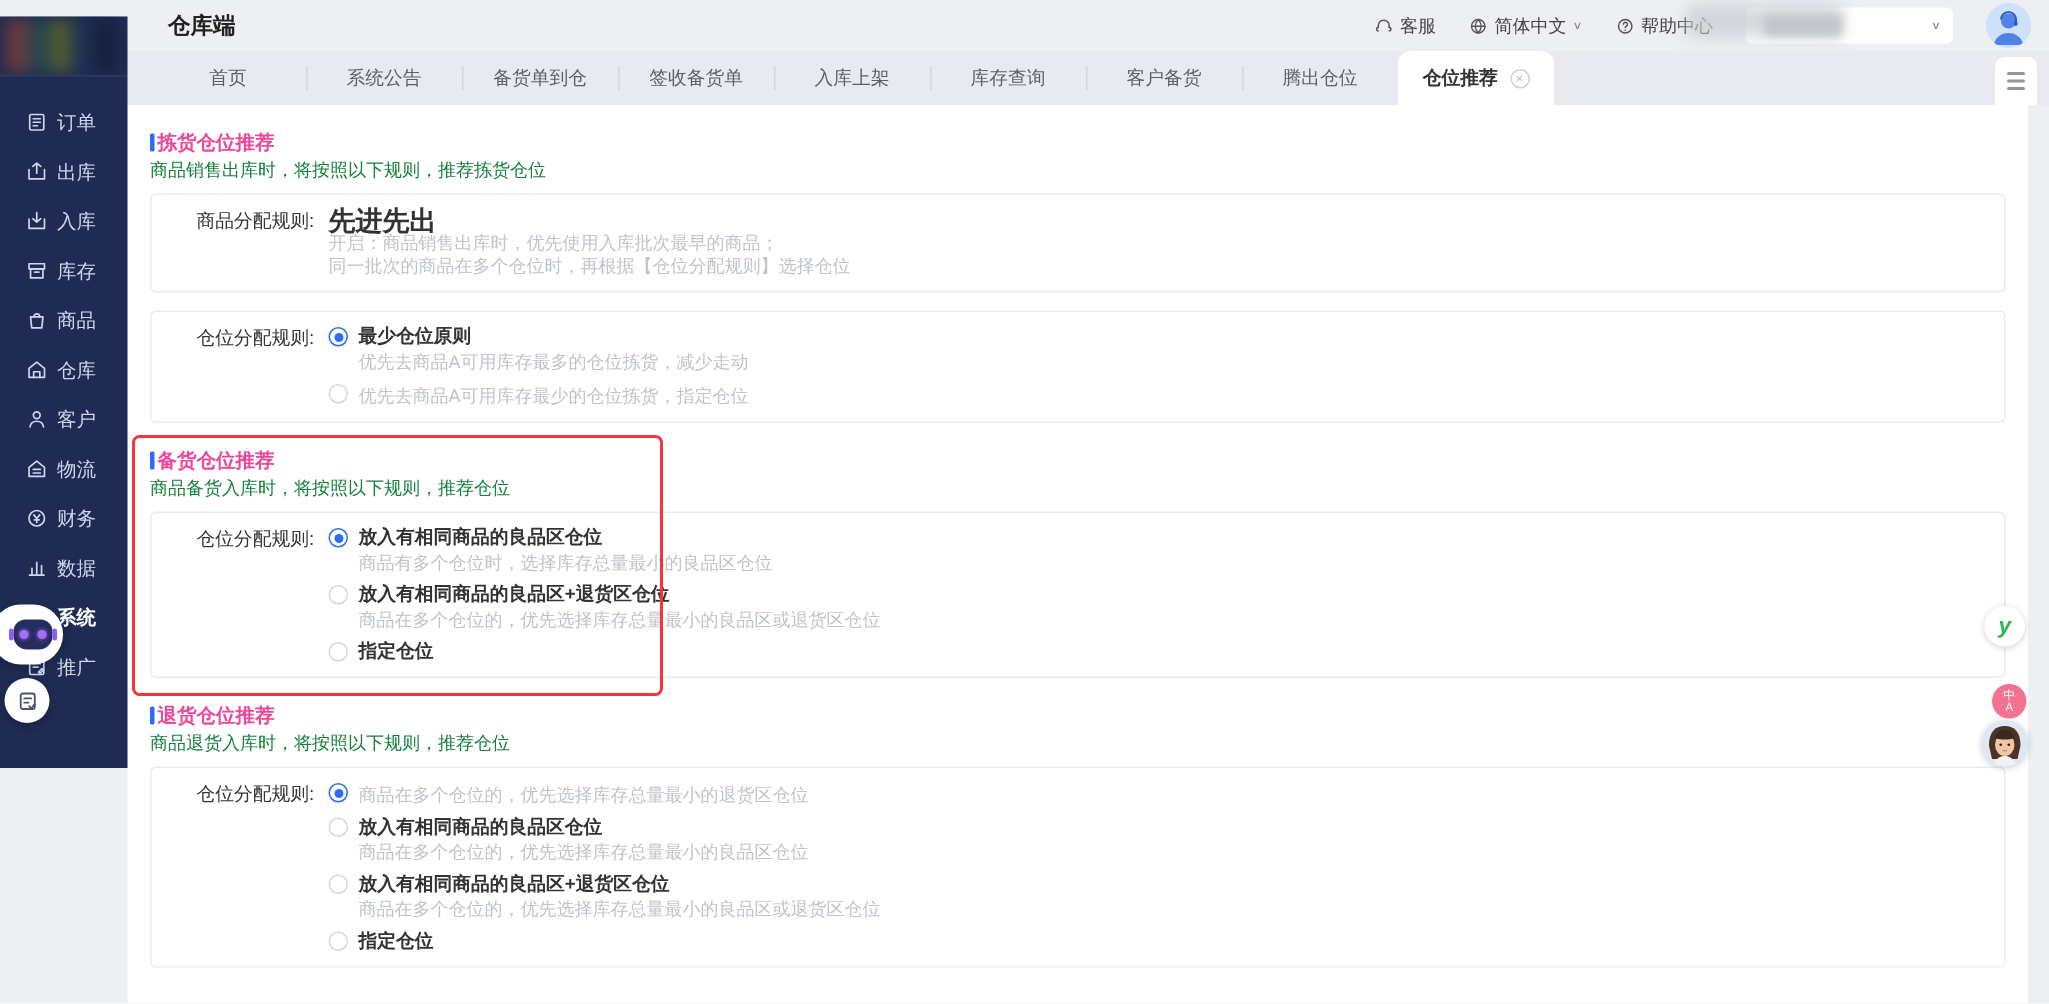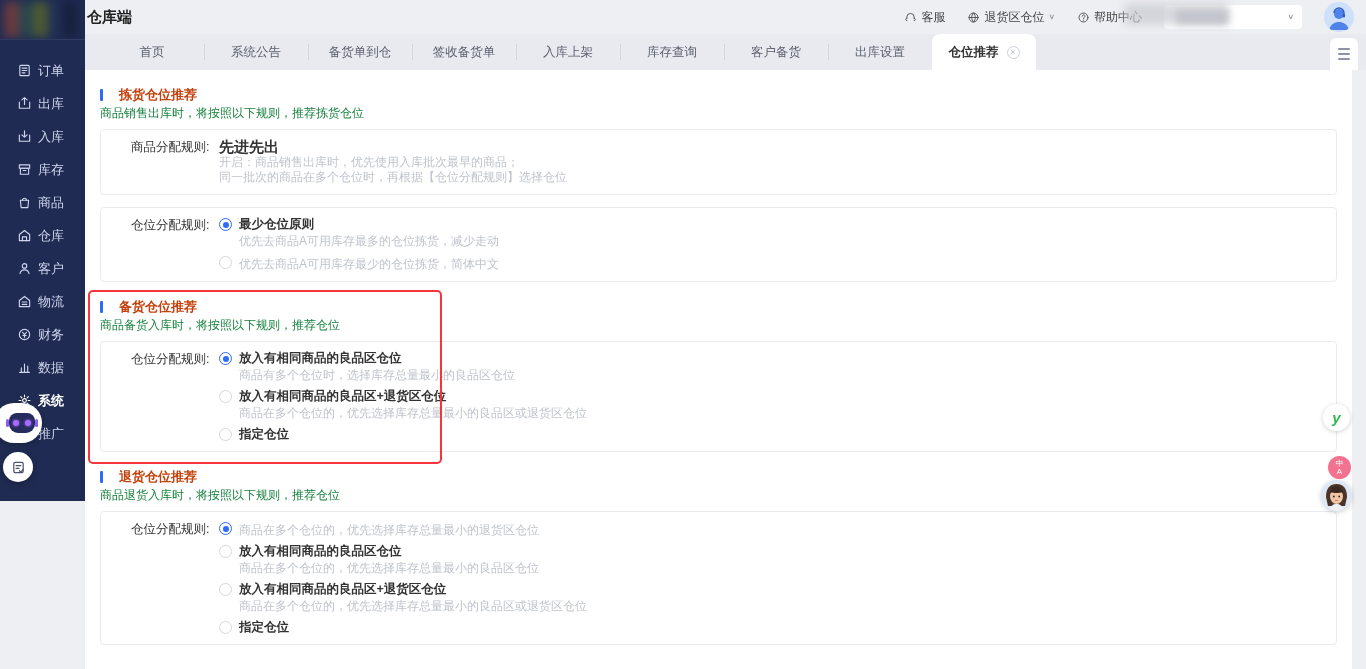--- a/index.html
+++ b/index.html
@@ -2,21 +2,21 @@
 <html><head>
 <meta charset="utf-8">
 <style>
   * { margin:0; padding:0; box-sizing:border-box; }
   html,body { width:1366px; height:669px; overflow:hidden; }
   body {
     font-family:"Liberation Sans","DejaVu Sans",sans-serif;
     background:#edeff3; position:relative; color:#333;
   }
   
-  .sidebar { position:absolute; left:0; top:0; width:85px; height:501px;
+  .sidebar { position:absolute; left:0; top:11px; width:85px; height:501px;
     background:#1f2b52; z-index:30; }
   .logo { height:40px; overflow:hidden; position:relative; border-bottom:1px solid rgba(255,255,255,.08); }
   .logo-blur { position:absolute; inset:2px 8px 2px 4px; display:flex; filter:blur(5px); }
   .logo-blur i { flex:1; }
   .nav { padding-top:14px; display:flex; flex-direction:column; }
   .nav-item { height:33px; display:flex; align-items:center; padding-left:17px;
     color:#cfd6ee; font-size:13px; cursor:pointer; }
   .nav-item.active { color:#ffffff; font-weight:bold; }
   .nav-icon { width:15px; height:15px; margin-right:6px; display:inline-flex; }
   .nav-icon svg { width:15px; height:15px; stroke:#cfd6ee; fill:none;
@@ -32,21 +32,21 @@
     border-radius:50%; background:#a86bff; box-shadow:0 0 3px #a86bff; }
   .robot-head:before { left:4px; } .robot-head:after { right:4px; }
   .robot-ear-l,.robot-ear-r { position:absolute; top:6px; width:3px; height:8px; background:#8e5cf0; border-radius:2px; }
   .robot-ear-l { left:-3px; } .robot-ear-r { right:-3px; }
   .form-fab { position:absolute; left:3px; top:452px; width:30px; height:30px; border-radius:50%;
     background:#fff; z-index:39; box-shadow:0 2px 6px rgba(0,0,0,.25);
     display:flex; align-items:center; justify-content:center; }
   .form-fab svg { width:15px; height:15px; stroke:#4a5370; fill:none; stroke-width:1.3; stroke-linecap:round; }
   
   .main { position:absolute; left:85px; top:0; right:0; bottom:0; background:#edeff3; }
-  .topbar { height:34px; display:flex; align-items:center; padding:0 12px 0 2px; position:relative; }
+  .topbar { height:34px; display:flex; align-items:center; padding:0 12px 0 27px; position:relative; }
   .app-title { font-size:15px; font-weight:bold; color:#222; }
   .topbar-right { margin-left:auto; display:flex; align-items:center; gap:22px; font-size:12px; color:#444; }
   .top-action { display:flex; align-items:center; gap:4px; cursor:pointer; white-space:nowrap; }
   .top-action svg { width:13px; height:13px; stroke:#555; fill:none; stroke-width:1.2; stroke-linecap:round; }
   .chev { font-size:9px; color:#888; transform:scaleY(.8); }
   .wh-select { position:relative; width:138px; height:24px; background:#fff; border-radius:4px;
     display:flex; align-items:center; justify-content:flex-end; padding-right:8px; }
   .blur-a { position:absolute; left:-40px; top:-2px; width:105px; height:22px;
     background:#c9ccd2; opacity:.75; filter:blur(5px); border-radius:4px; }
   .blur-b { position:absolute; left:12px; top:5px; width:52px; height:14px;
@@ -66,29 +66,29 @@
     color:#b6bac4; font-size:9px; line-height:11px; text-align:center; font-weight:normal; }
   .tab-menu-btn { position:absolute; right:8px; top:4px; width:28px; height:32px; background:#fff;
     border-radius:6px 6px 0 0; display:flex; flex-direction:column; align-items:center;
     justify-content:center; gap:3px; cursor:pointer; }
   .tab-menu-btn i { display:block; width:12px; height:2px; background:#8d93a3; border-radius:1px; }
   .tab-menu-btn i:nth-child(2){ width:12px; } .tab-menu-btn i:nth-child(3){ width:12px; }
   
   .content { position:absolute; left:0; top:70px; width:1267px; bottom:0;
     background:#fff; padding:16px 15px 0 15px; overflow:hidden; }
   .section { margin-bottom:16px; position:relative; }
-  .sec-title { display:flex; align-items:center; gap:16px; font-size:13px; font-weight:bold;
-    color:#c2410c; line-height:17px; margin-bottom:3px; }
+  .sec-title { display:flex; align-items:center; gap:2px; font-size:13px; font-weight:bold;
+    color:#ec4899; line-height:17px; margin-bottom:3px; }
   .sec-bar { width:3px; height:12px; background:#2e6bf6; border-radius:1px; }
   .sec-sub { font-size:12px; color:#15803d; line-height:15px; margin-bottom:8px; }
   .card { border:1px solid #e9ebf0; border-radius:4px; background:#fff;
     padding:9px 30px; display:flex; margin-bottom:12px; }
   .card-label { flex:none; width:88px; font-size:12.5px; color:#333; line-height:16px; }
   .card-body { flex:1; }
-  .rule-value { font-size:15px; font-weight:bold; color:#333; line-height:16px; }
+  .rule-value { font-size:18px; font-weight:bold; color:#333; line-height:16px; }
   .rule-desc { font-size:12px; color:#bfc3cb; line-height:15px; }
   .option { display:flex; align-items:flex-start; gap:7px; margin-bottom:6px; }
   .option:last-child { margin-bottom:0; }
   .radio { flex:none; width:13px; height:13px; border-radius:50%; border:1px solid #d4d7dd;
     background:#fff; margin-top:1px; position:relative; cursor:pointer; }
   .radio.checked { border-color:#2e6bf6; }
   .radio.checked:after { content:""; position:absolute; left:2.5px; top:2.5px; width:6px; height:6px;
     border-radius:50%; background:#2e6bf6; }
   .opt-label { font-size:12.5px; color:#333; font-weight:bold; line-height:15px; }
   .opt-desc { font-size:12px; color:#bfc3cb; line-height:15px; margin-top:2px; }
@@ -256,21 +256,21 @@
           <path d="M3.5 9V7.5a4.5 4.5 0 019 0V9"></path>
             <path d="M3.5 9a1.3 1.3 0 000 2.8M12.5 9a1.3 1.3 0 010 2.8"></path>
         </svg>
         <span>客服</span>
       </span>
       <span class="top-action">
         <svg viewBox="0 0 16 16">
           <circle cx="8" cy="8" r="5.5"></circle>
             <path d="M2.5 8h11M8 2.5c-3.2 3.4-3.2 7.6 0 11M8 2.5c3.2 3.4 3.2 7.6 0 11"></path>
         </svg>
-        <span>退货区仓位</span>
+        <span>简体中文</span>
           <span class="chev">∨</span>
       </span>
       <span class="top-action">
         <svg viewBox="0 0 16 16">
           <circle cx="8" cy="8" r="5.5"></circle>
             <path d="M6.4 6.4a1.7 1.7 0 112.6 1.5c-.6.4-1 .7-1 1.4"></path>
             <path d="M8 11.2v.2"></path>
         </svg>
         <span>帮助中心</span>
       </span>
@@ -307,21 +307,21 @@
       <div class="tab">
         <span>入库上架</span>
       </div>
       <div class="tab">
         <span>库存查询</span>
       </div>
       <div class="tab">
         <span>客户备货</span>
       </div>
       <div class="tab">
-        <span>出库设置</span>
+        <span>腾出仓位</span>
       </div>
       <div class="tab active">
         <span>仓位推荐</span>
         <span class="tab-close">×</span>
       </div>
       <div class="tab-menu-btn">
       <i></i>
         <i></i>
         <i></i>
     </div>
@@ -348,21 +348,21 @@
             <div class="option">
               <span class="radio checked"></span>
               <div>
                 <div class="opt-label">最少仓位原则</div>
                 <div class="opt-desc">优先去商品A可用库存最多的仓位拣货，减少走动</div>
               </div>
             </div>
             <div class="option">
               <span class="radio"></span>
               <div>
-                <div class="opt-desc">优先去商品A可用库存最少的仓位拣货，简体中文</div>
+                <div class="opt-desc">优先去商品A可用库存最少的仓位拣货，指定仓位</div>
               </div>
             </div>
           </div>
         </div>
       </section>
       <section class="section">
         <div class="highlight-box"></div>
         <div class="sec-title">
           <span class="sec-bar"></span>
           <span>备货仓位推荐</span>

